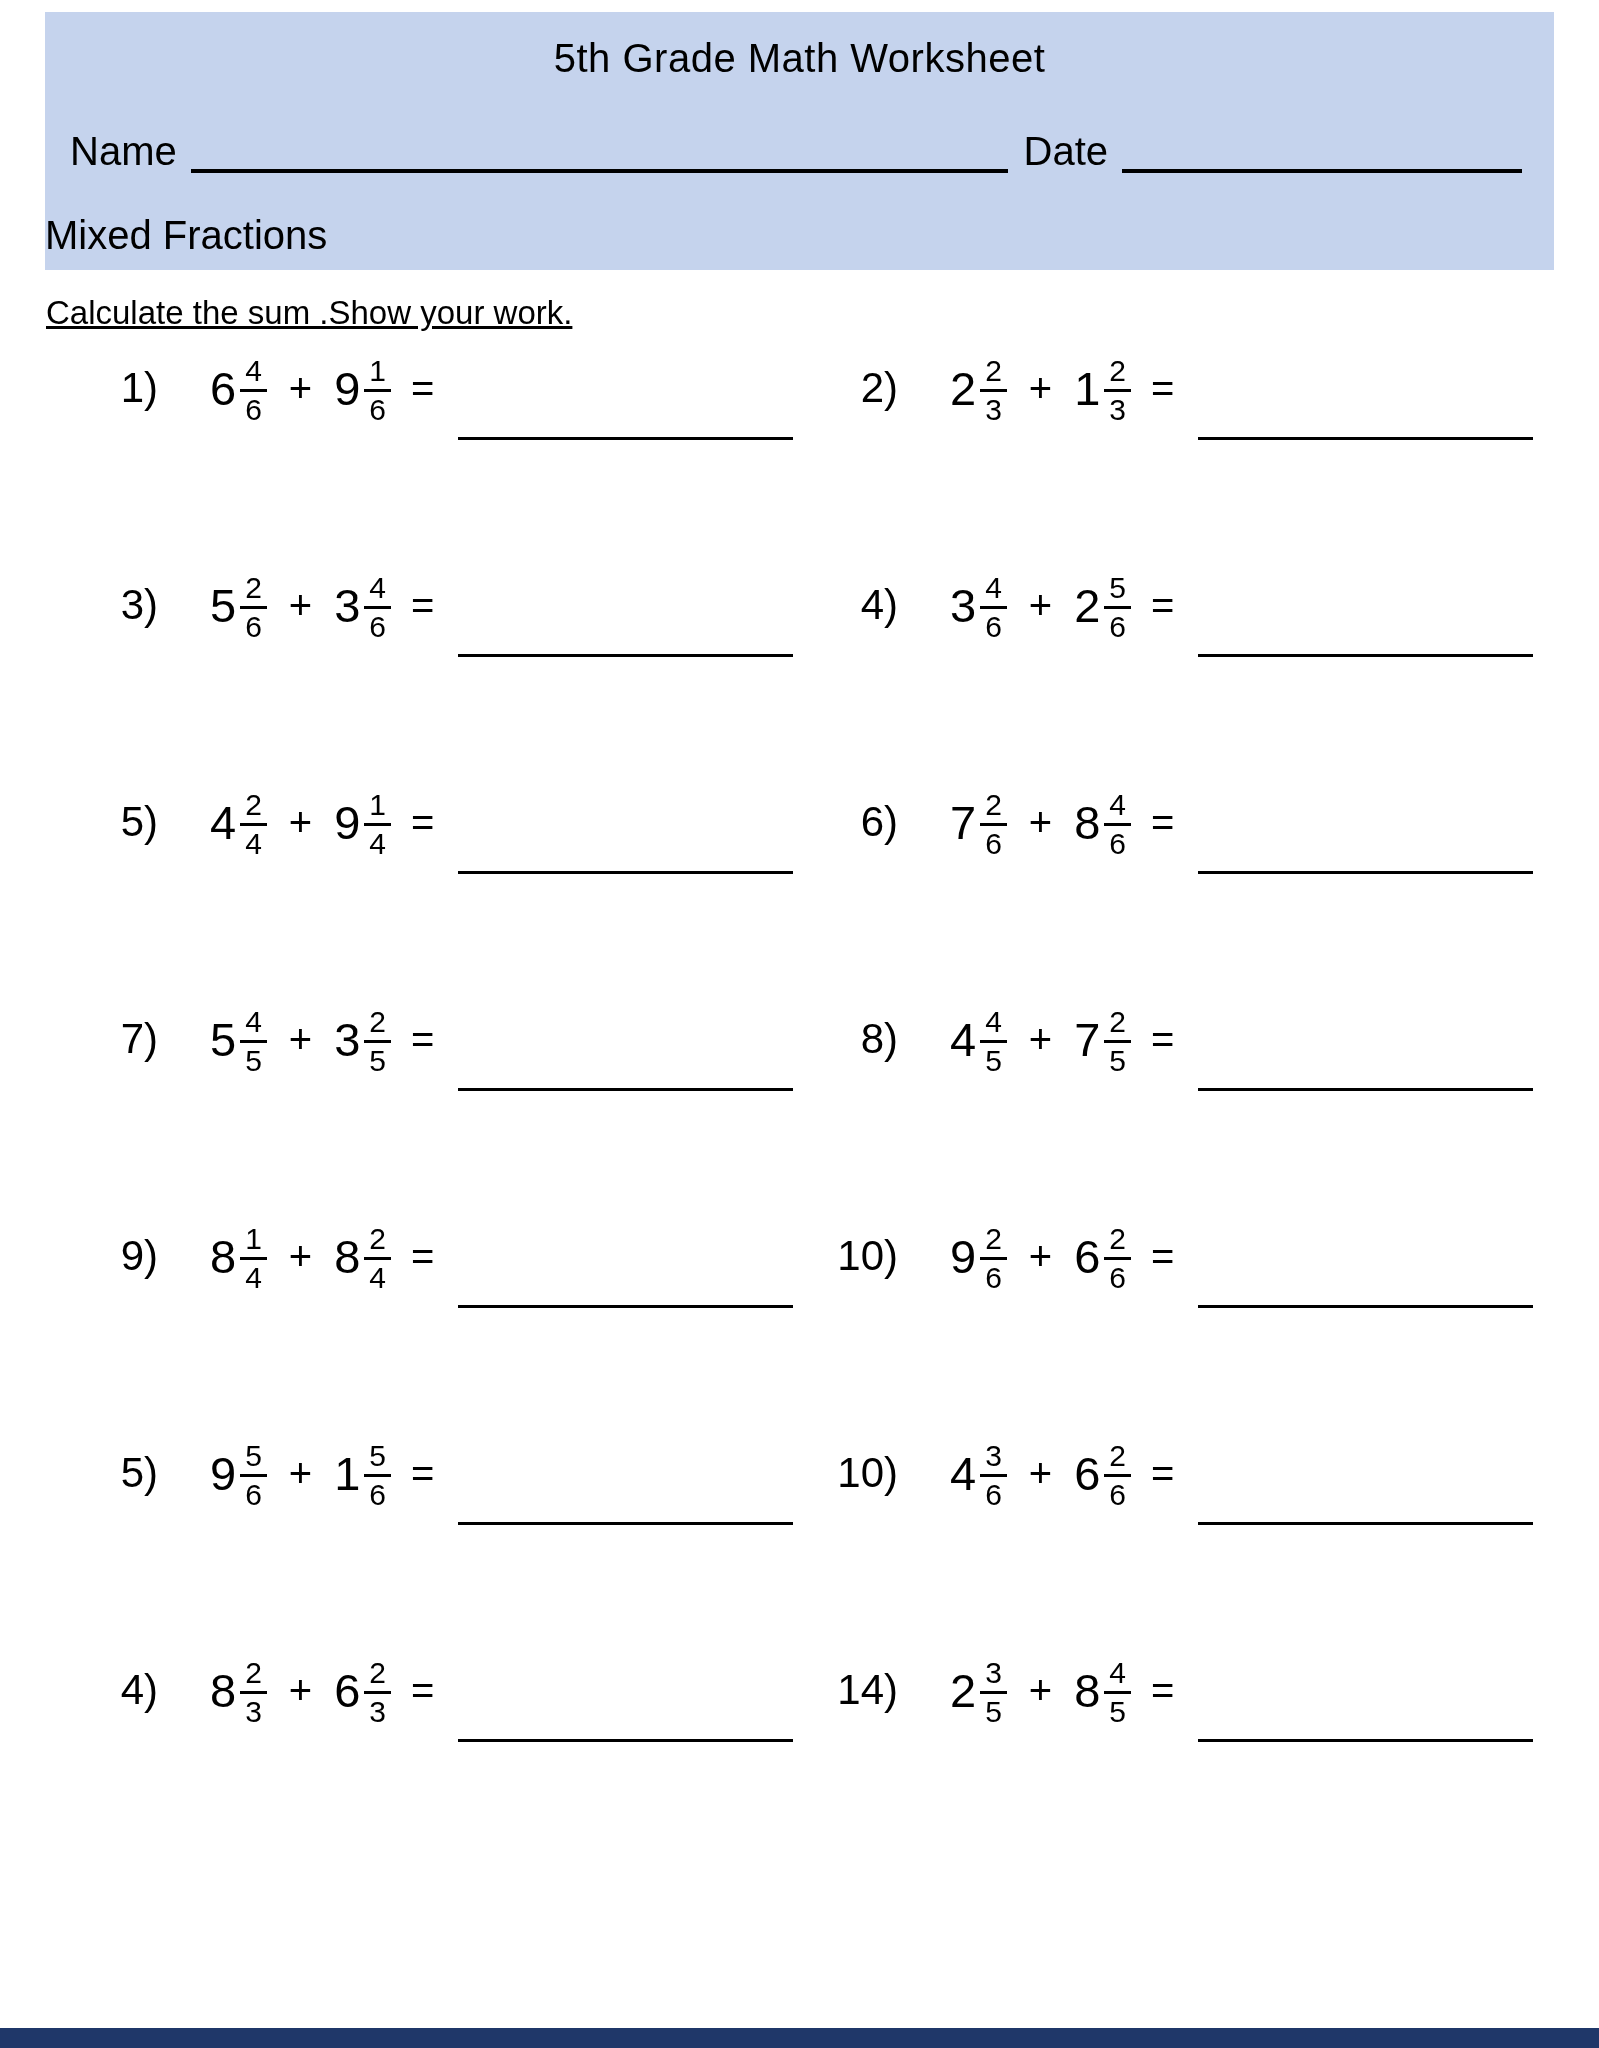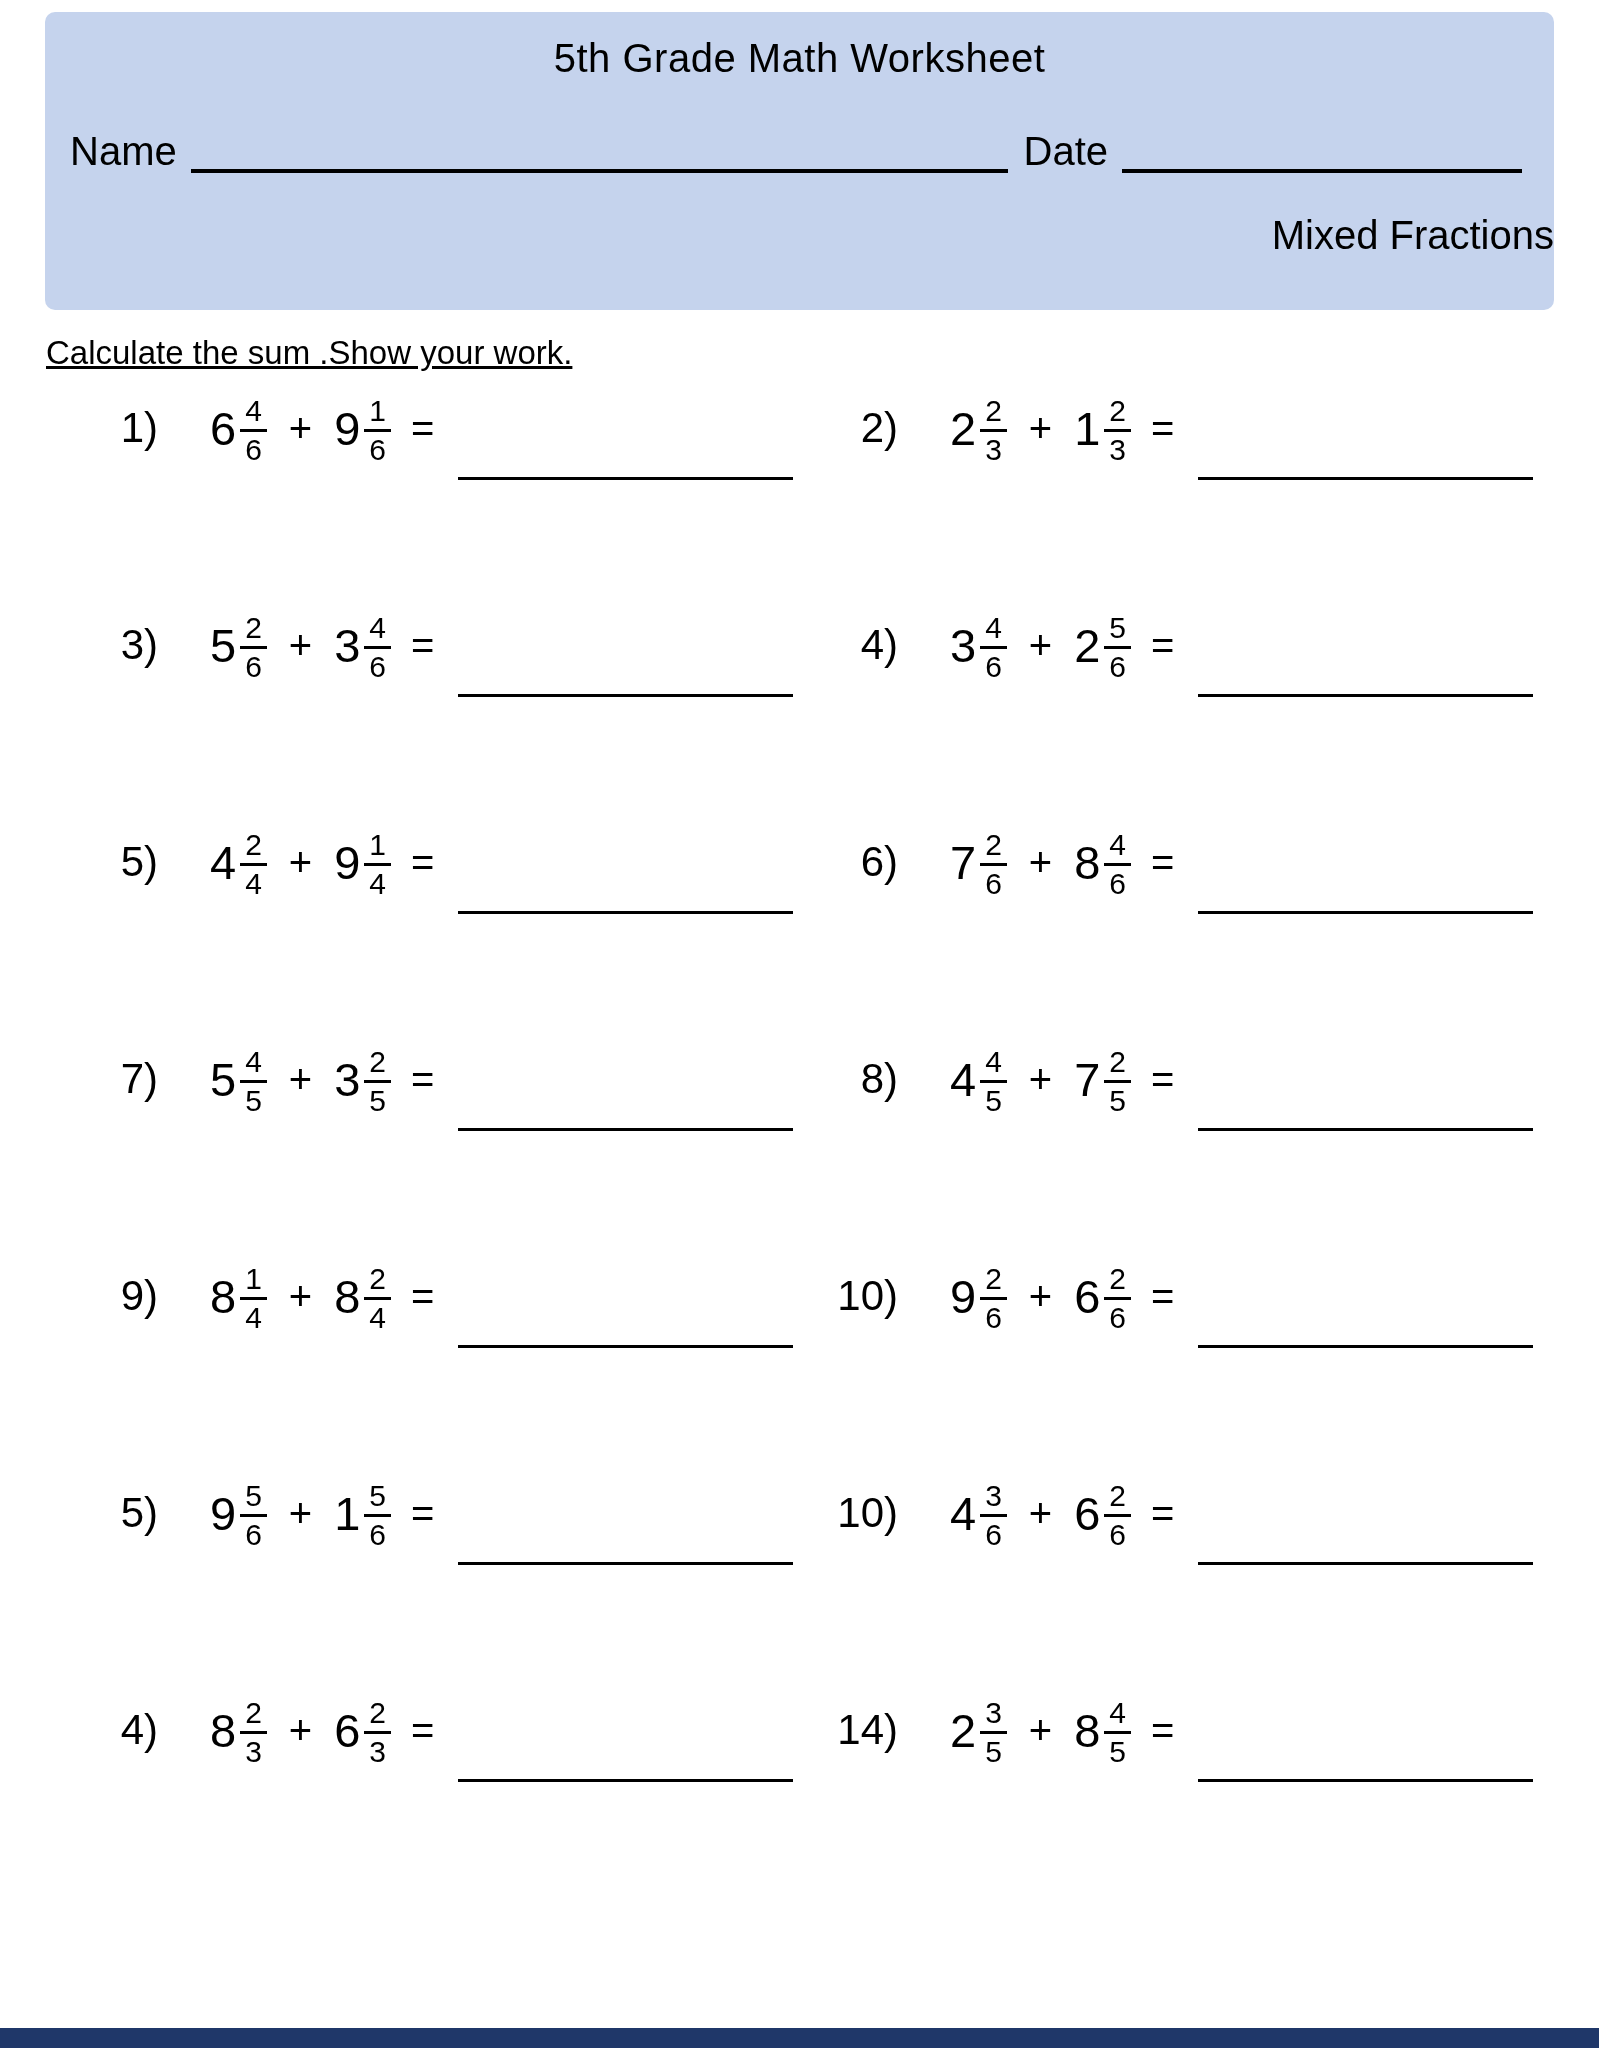--- a/index.html
+++ b/index.html
@@ -9,23 +9,22 @@
     font-family: "Liberation Sans", sans-serif;
     color: #000000;
     position: relative;
     overflow: hidden;
   }
   .page { position: absolute; inset: 0; background: #ffffff; }
 
   
   .header {
     margin: 12px 45px 0 45px;
-    height: 298px;
+    height: 258px;
     background: #c5d3ed;
-    border-radius: 10px;
   }
   .title {
     padding-top: 24px;
     text-align: center;
     font-size: 40px;
     letter-spacing: 0.5px;
   }
   .name-row {
     display: flex;
     align-items: flex-end;
@@ -36,21 +35,21 @@
   }
   .blank-line {
     border-bottom: 4px solid #000;
     height: 46px;
   }
   .name-blank { flex: 1; margin-left: 14px; }
   .date-label { margin-left: 16px; }
   .date-blank { width: 400px; margin-left: 14px; }
   .subtitle {
     margin-top: 40px;
-    text-align: right;
+    text-align: left;
     font-size: 40px;
   }
 
   
   .instruction {
     margin: 24px 0 0 46px;
     font-size: 33px;
     text-decoration: underline;
   }
 

